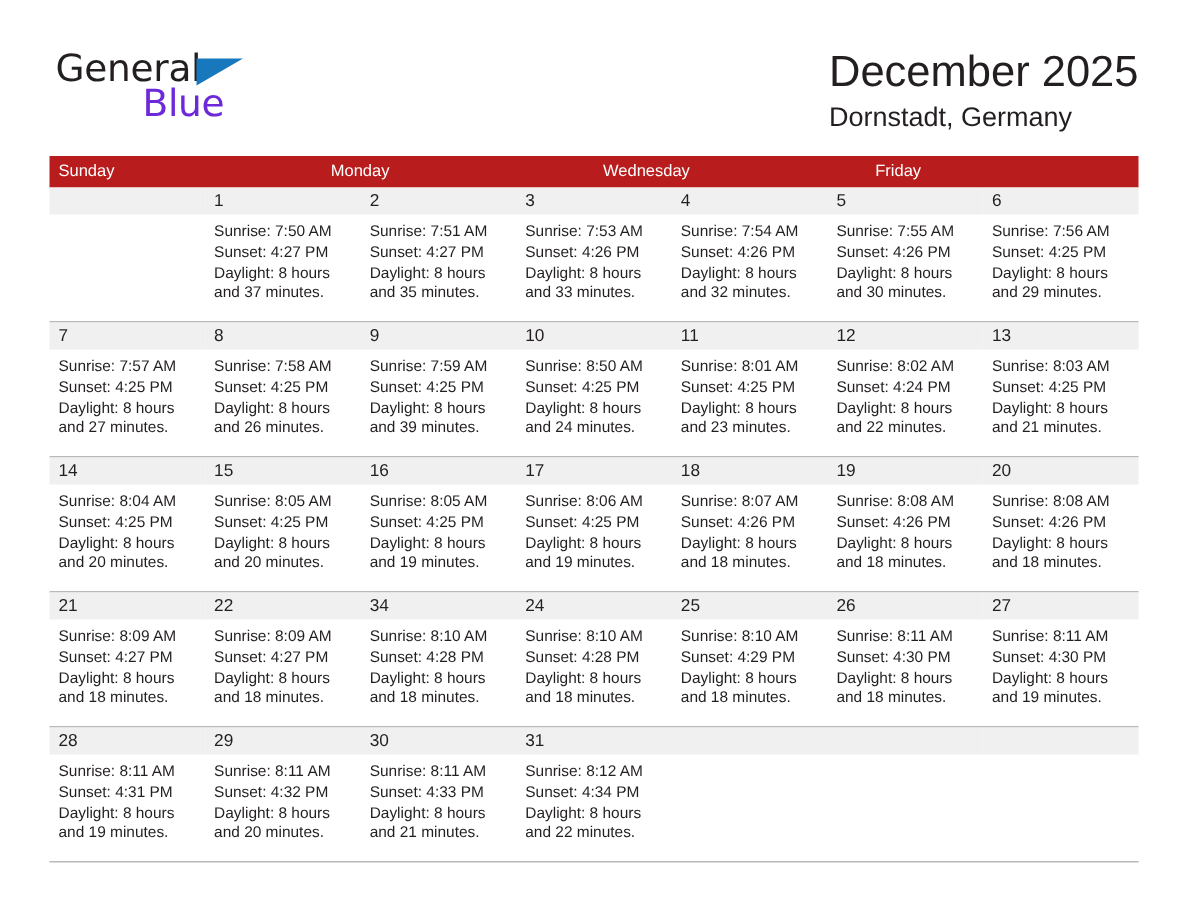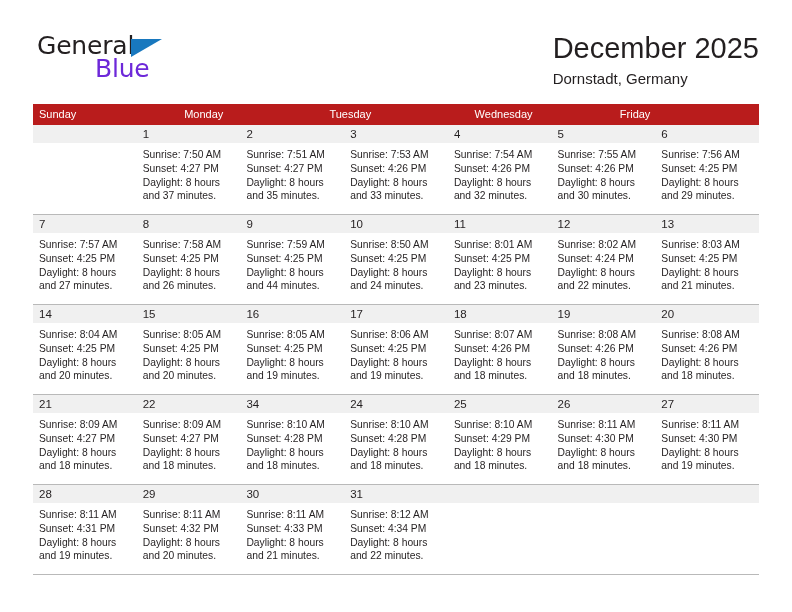--- a/index.html
+++ b/index.html
@@ -78,21 +78,21 @@
   }
   .cal-title {
     font-size: 29px;
     line-height: 36px;
     color: #231f20;
     font-weight: 400;
     white-space: nowrap;
   }
   .cal-subtitle {
     margin-top: 4px;
-    font-size: 15px;
+    font-size: 18px;
     line-height: 17px;
     color: #231f20;
     font-weight: 400;
     white-space: nowrap;
   }
 
   
   .calendar {
     position: absolute;
     left: 33px;
@@ -171,21 +171,20 @@
       <div class="cal-title">December 2025</div>
       <div class="cal-subtitle">Dornstadt, Germany</div>
     </div>
 
   </div>
 
   <div class="calendar">
     <div class="dow-row" id="dow-row">
         <div class="dow-cell">Sunday</div>
         <div class="dow-cell">Monday</div>
-        <div class="dow-cell">Tuesday</div>
         <div class="dow-cell">Wednesday</div>
         <div class="dow-cell">Friday</div>
       </div>
     <div id="weeks-container">
         <div class="week-row">
           <div class="day-cell empty">
             <div class="daynum-band"></div>
             <div class="day-body"></div>
           </div>
           <div class="day-cell">
@@ -261,21 +260,21 @@
               <div>Daylight: 8 hours</div>
               <div>and 26 minutes.</div>
             </div>
           </div>
           <div class="day-cell">
             <div class="daynum-band">9</div>
             <div class="day-body">
               <div>Sunrise: 7:59 AM</div>
               <div>Sunset: 4:25 PM</div>
               <div>Daylight: 8 hours</div>
-              <div>and 44 minutes.</div>
+              <div>and 39 minutes.</div>
             </div>
           </div>
           <div class="day-cell">
             <div class="daynum-band">10</div>
             <div class="day-body">
               <div>Sunrise: 8:50 AM</div>
               <div>Sunset: 4:25 PM</div>
               <div>Daylight: 8 hours</div>
               <div>and 24 minutes.</div>
             </div>

